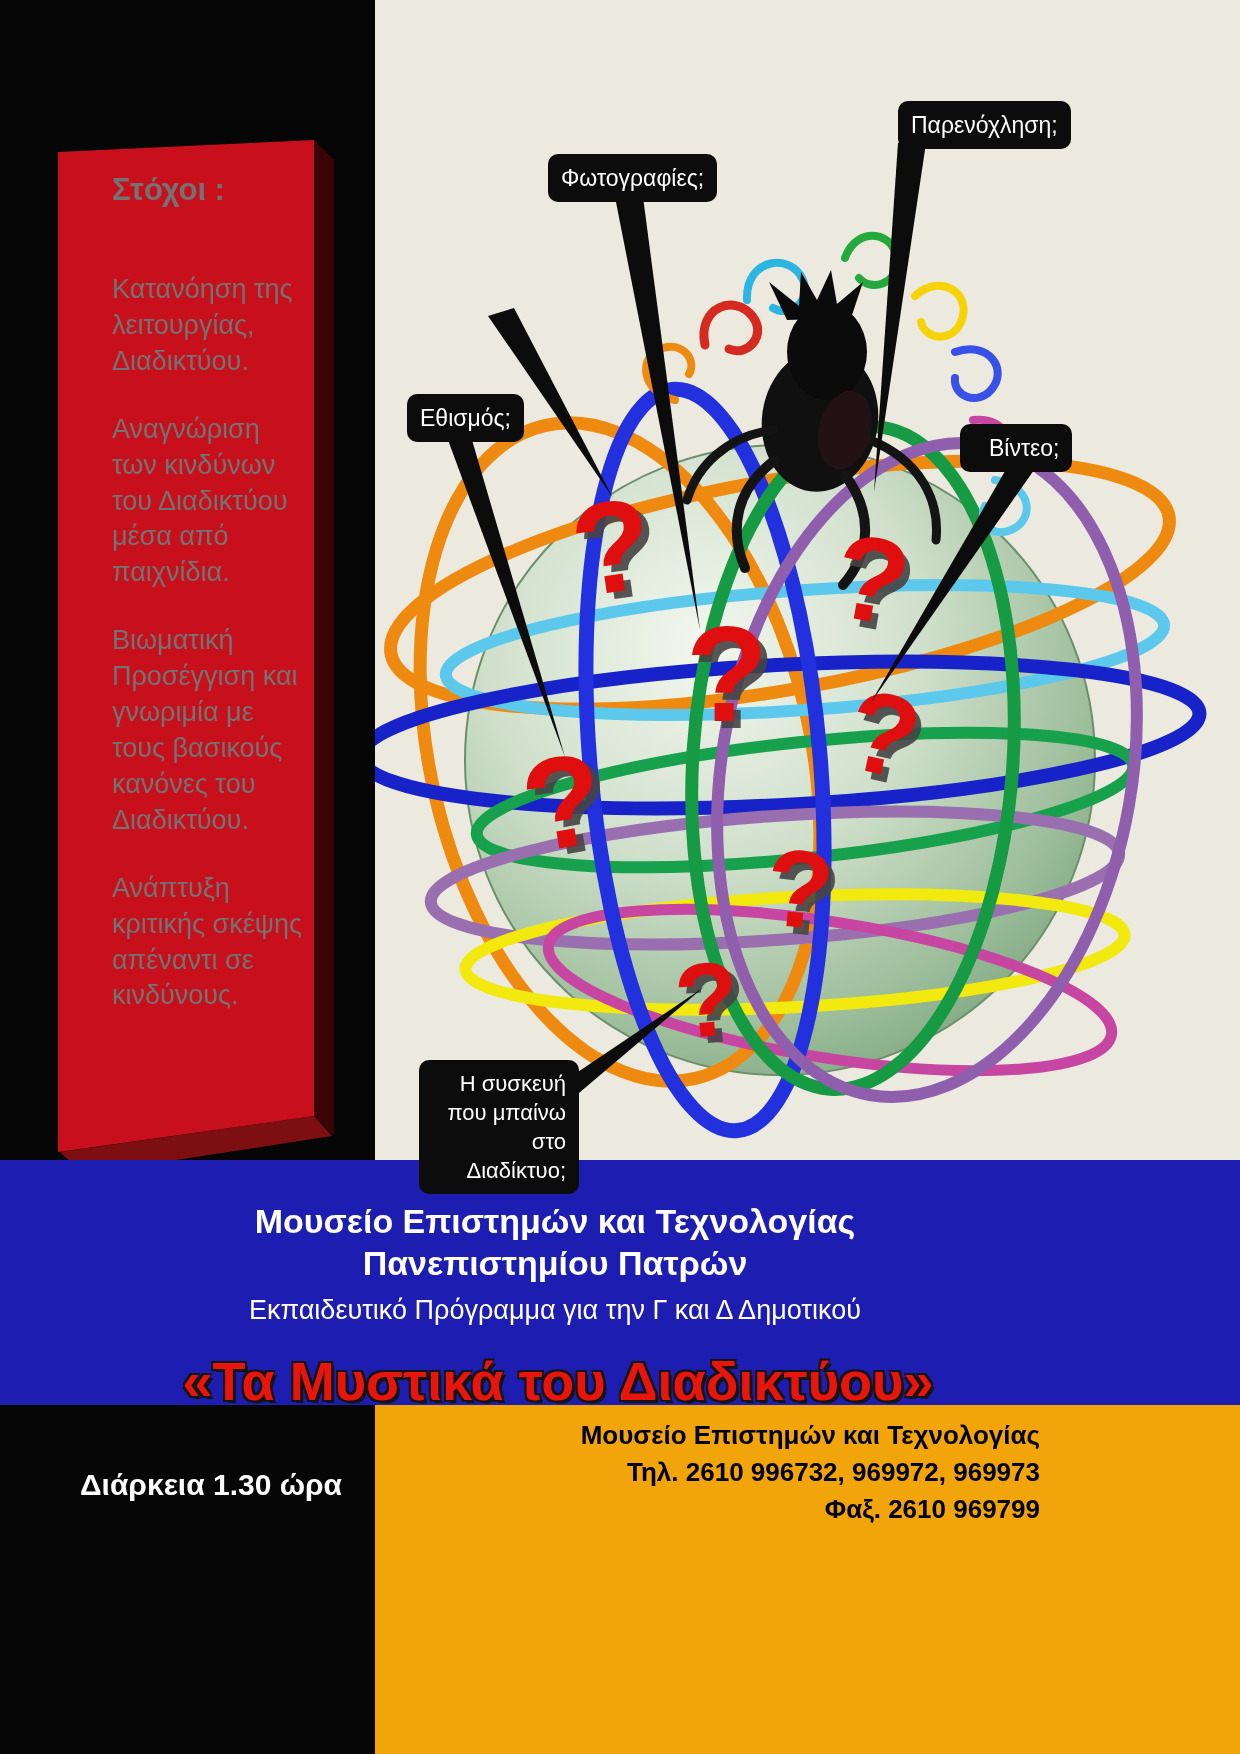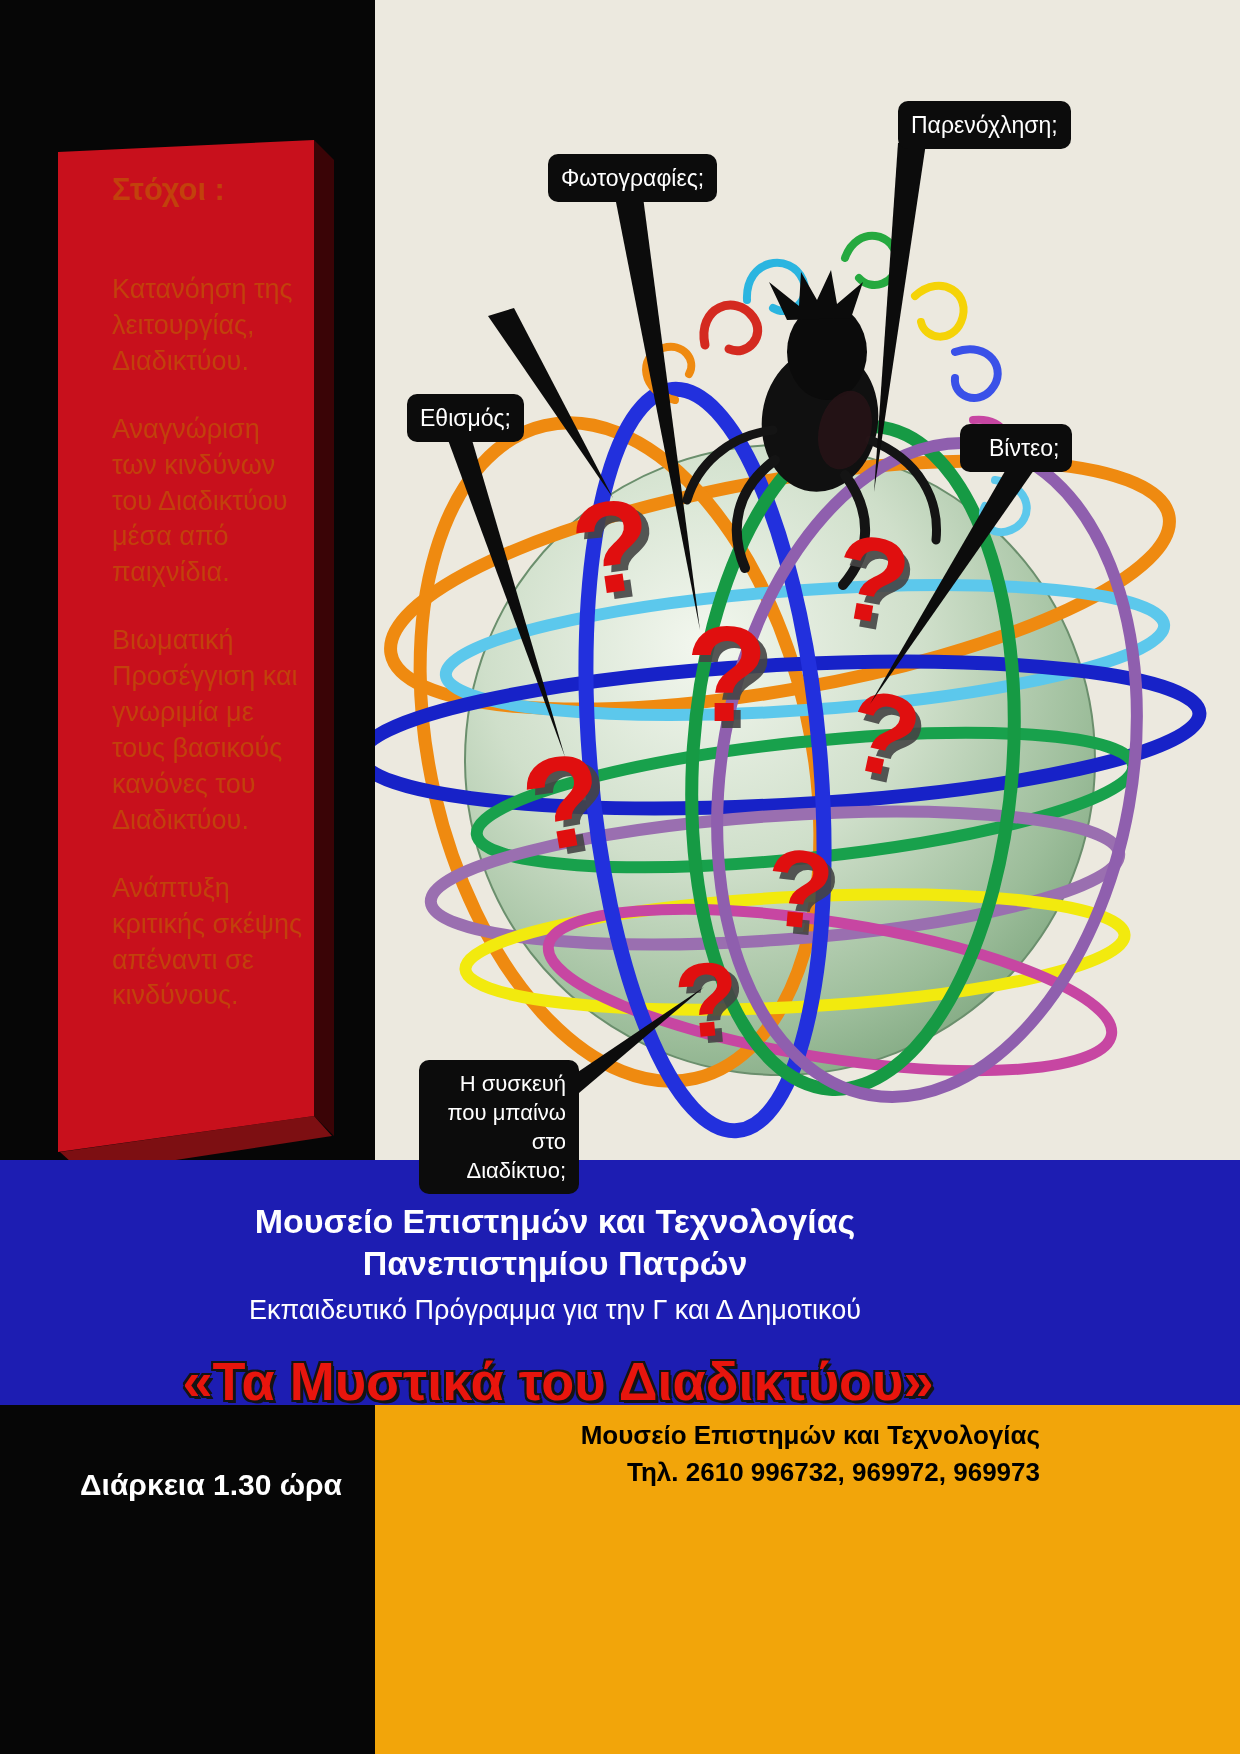--- a/index.html
+++ b/index.html
@@ -4,21 +4,21 @@
 <style>
   html,body{margin:0;padding:0;background:#555;}
   .poster{position:relative;width:1240px;height:1754px;background:#060606;overflow:hidden;
           font-family:"Liberation Sans",sans-serif;}
   
   .art-area{position:absolute;left:375px;top:0;width:865px;height:1160px;background:#ece9df;}
   .art-svg{position:absolute;left:0;top:0;}
   .tails-svg{position:absolute;left:0;top:0;z-index:4;pointer-events:none;}
   
   .panel-svg{position:absolute;left:0;top:0;z-index:2;}
-  .goals-text{position:absolute;left:112px;top:172px;width:200px;z-index:3;color:#c2410c;}
+  .goals-text{position:absolute;left:112px;top:172px;width:200px;z-index:3;color:#737373;}
   .goals-title{font-size:31px;font-weight:bold;margin:0 0 64px 0;}
   .goals-text p{font-size:27px;line-height:1.33;margin:0 0 32px 0;}
   
   .bubble{position:absolute;background:#0c0c0c;color:#ffffff;border-radius:10px;
           font-size:23px;line-height:1.32;padding:9px 13px;z-index:6;}
   
   .blue-band{position:absolute;left:0;top:1160px;width:1240px;height:245px;background:#1d1db2;z-index:5;}
   .band-inner{width:1110px;text-align:center;color:#ffffff;padding-top:40px;}
   .band-line1,.band-line2{font-size:34px;font-weight:bold;line-height:42px;}
   .band-line3{font-size:27px;line-height:32px;margin-top:10px;}
@@ -173,17 +173,18 @@
   </div>
 
   <div class="footer">
     <div class="footer-black">
       <div class="duration">Διάρκεια  1.30 ώρα</div>
     </div>
     <div class="footer-orange">
       <div class="contact">
         <div>Μουσείο Επιστημών και Τεχνολογίας</div>
         <div>Τηλ. 2610 996732, 969972, 969973</div>
+        <div>Φαξ. 2610 969799</div>
       </div>
     </div>
   </div>
 
 </div>
 
 </body></html>

